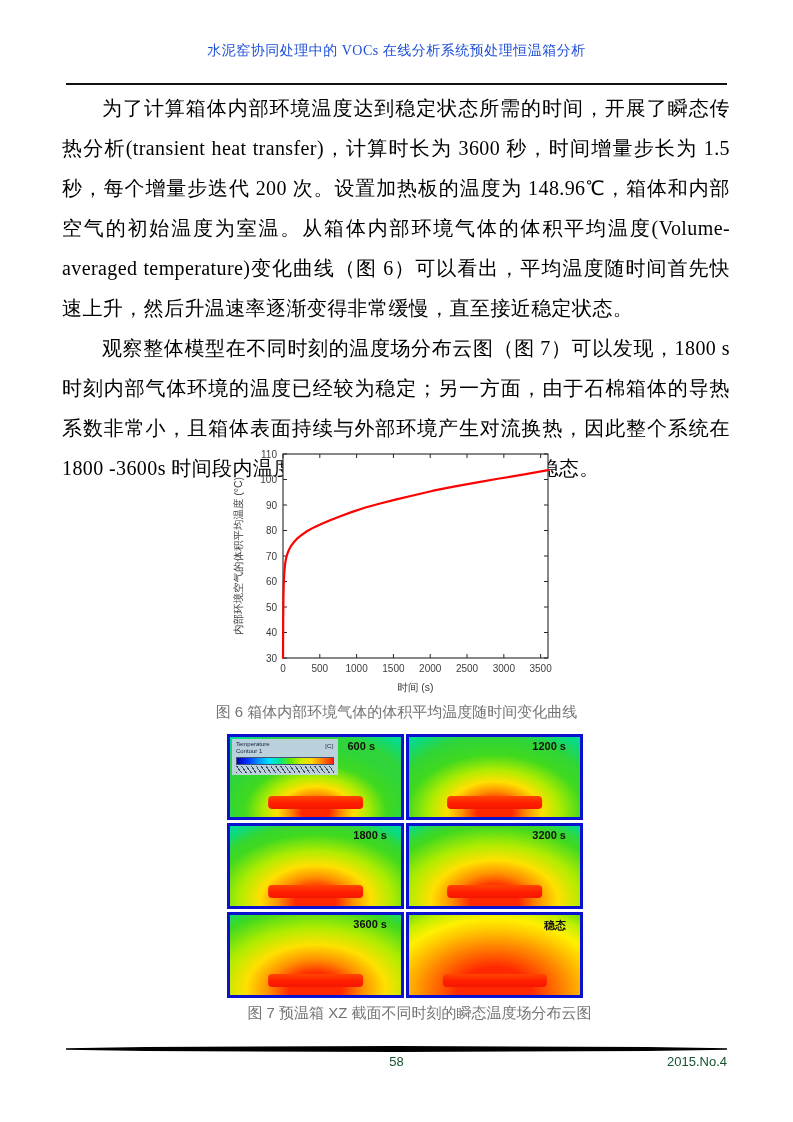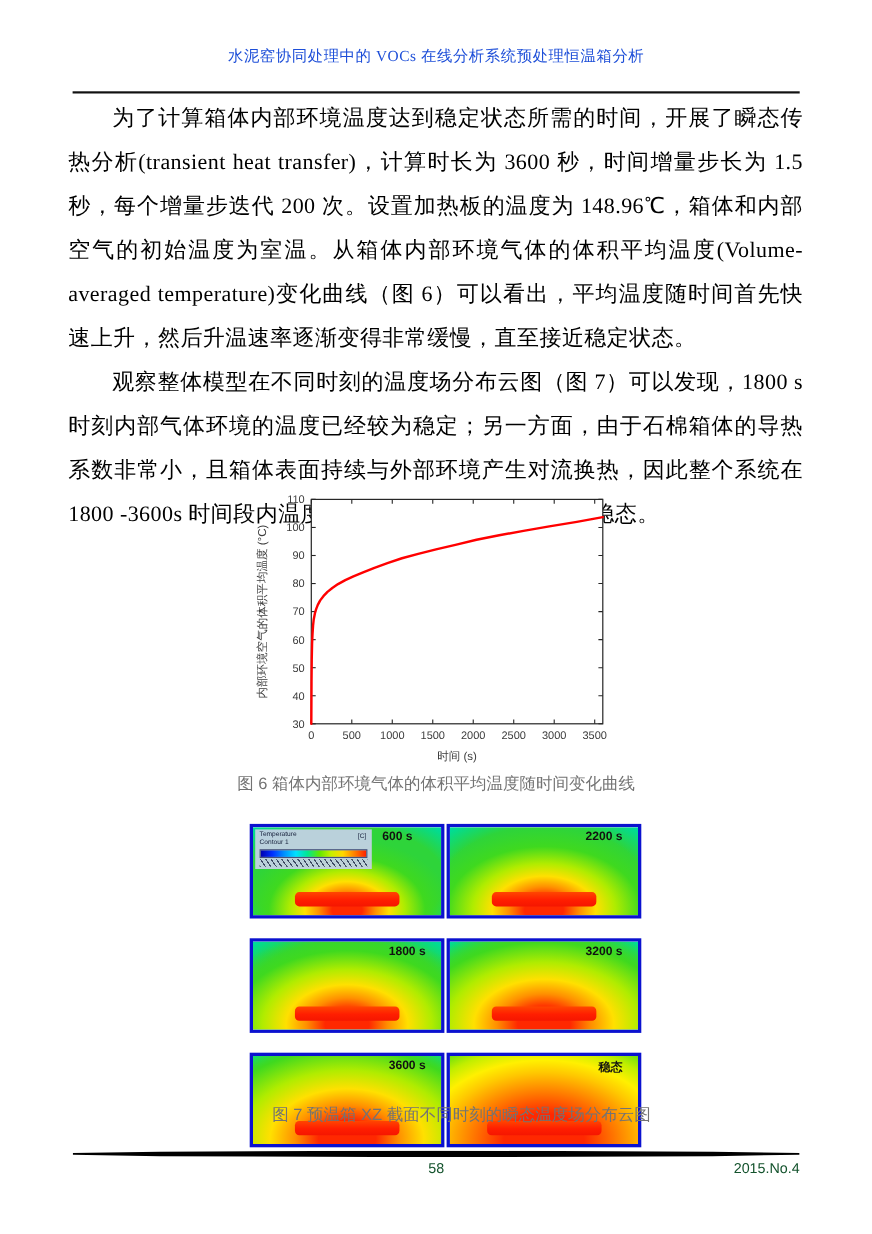--- a/index.html
+++ b/index.html
@@ -38,21 +38,20 @@
   .fig7-caption { top:1004px;padding-left:46px; }
 
   
   .fig7-grid {
     position:absolute; top:734px; left:227px; width:356px;
     display:grid; grid-template-columns:177px 177px; column-gap:2px; row-gap:3px;
   }
   .panel {
     position:relative; height:86px; overflow:hidden;
     border:3px solid #0b12cf;
-    margin-top:15px;
   }
   .panel .field { position:absolute; inset:0; }
   .base {
     background: radial-gradient(115% 135% at 50% 60%,
       #2ed43a 0 45%, #00dc96 60%, #00d2e0 72%, #00b4f8 80%, #0858ee 88%, #0b12cf 96%);
   }
   .dome { }
   .p600 .dome { background: radial-gradient(80% 115% at 50% 94%,
       #ff2800 0 10%, #ff9000 19%, #ffe000 28%, #b0ec00 38%, #3fd91f 52%, rgba(0,220,130,0) 70%); }
   .p1200 .dome { background: radial-gradient(86% 120% at 50% 94%,
@@ -196,21 +195,21 @@
         <div class="legend-bar"></div>
         <div class="legend-ticks"></div>
       </div>
       <div class="plabel">600 s</div>
     </div>
 
     <div class="panel p1200">
       <div class="field base"></div>
       <div class="field dome"></div>
       <div class="heater"></div>
-      <div class="plabel">2200 s</div>
+      <div class="plabel">1200 s</div>
     </div>
 
     <div class="panel p1800">
       <div class="field base"></div>
       <div class="field dome"></div>
       <div class="heater"></div>
       <div class="plabel">1800 s</div>
     </div>
 
     <div class="panel p2700">

